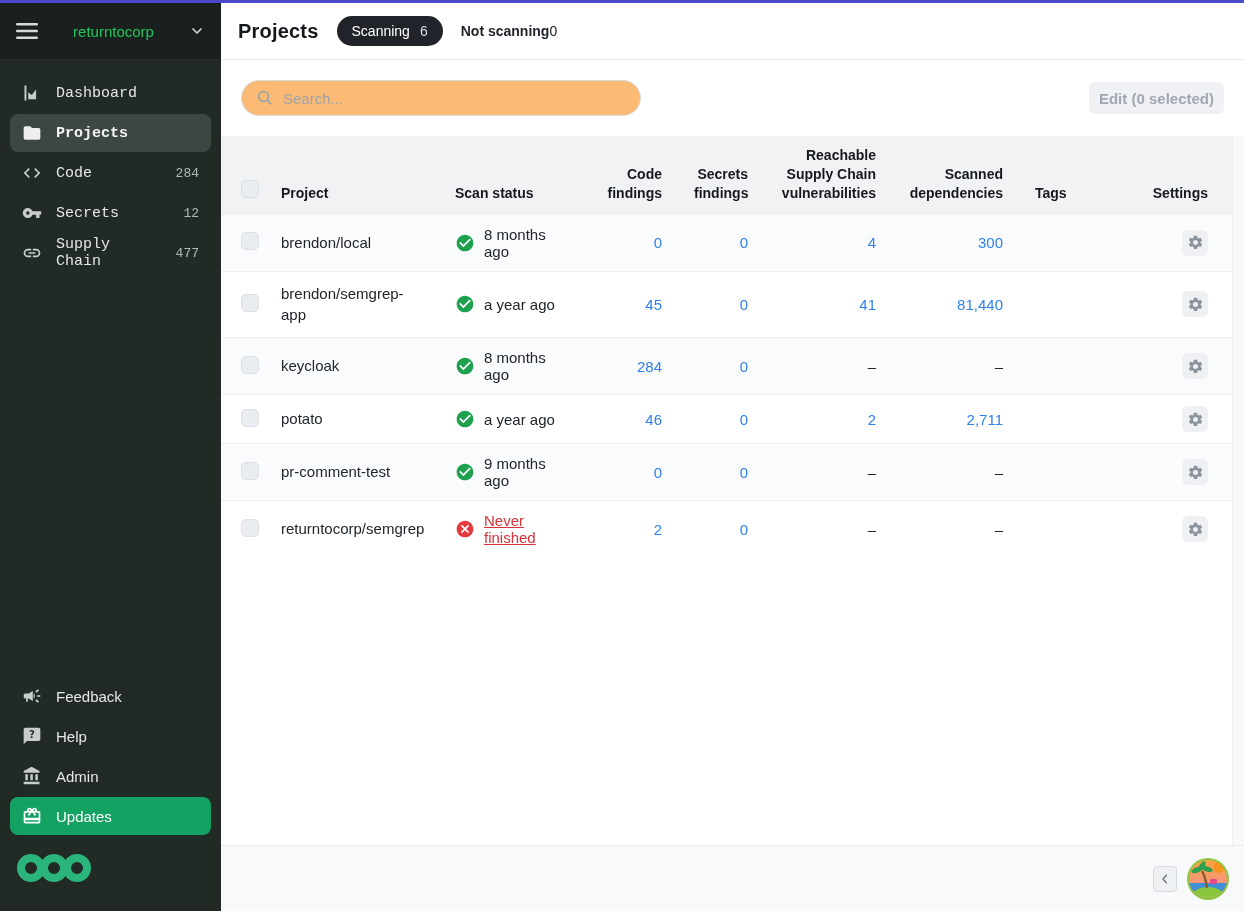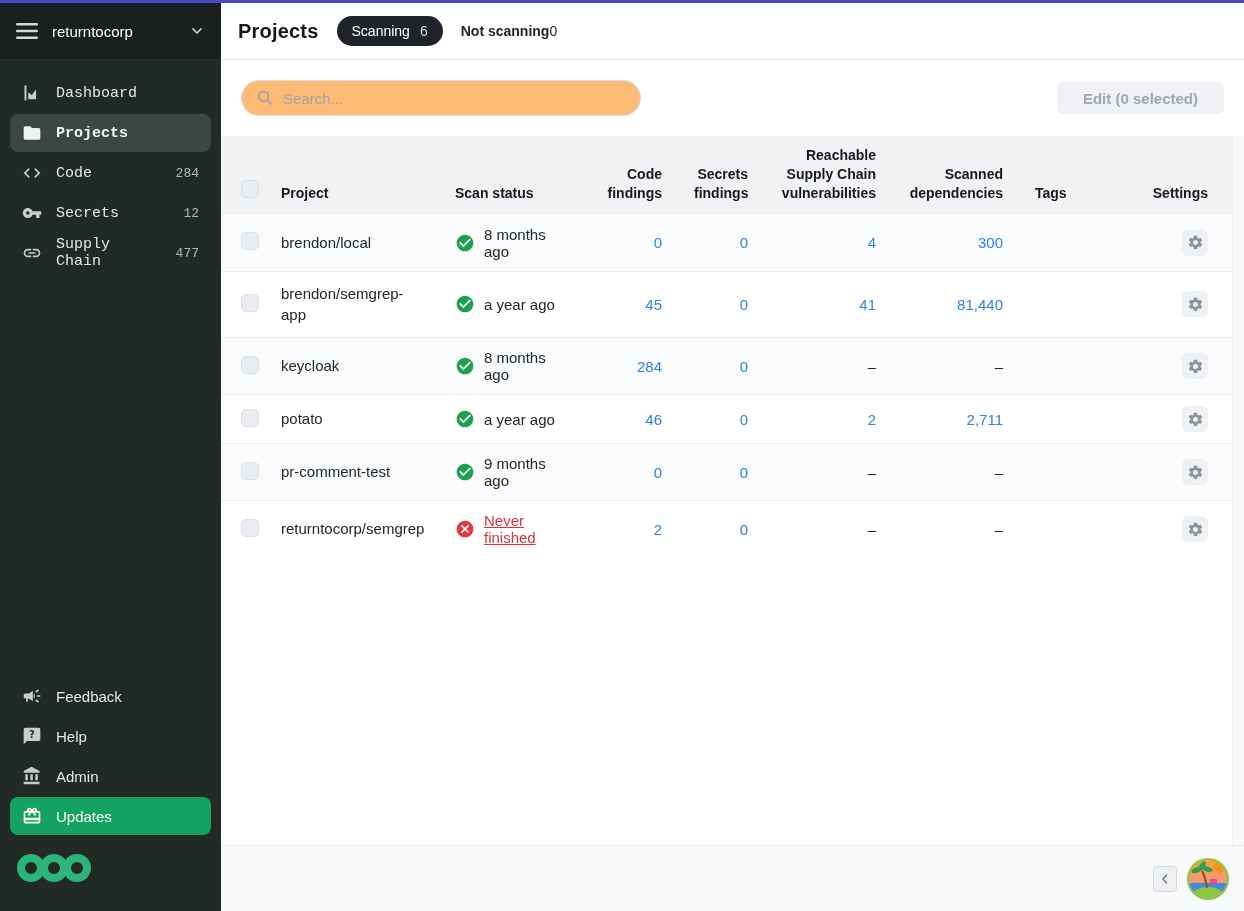--- a/index.html
+++ b/index.html
@@ -5,21 +5,21 @@
   * { margin:0; padding:0; box-sizing:border-box; }
   html,body { background:#e9eaec; }
   body { font-family:"Liberation Sans", sans-serif; color:#1f242b; }
   .app { position:relative; width:1244px; height:911px; background:#ffffff; overflow:hidden; display:flex; }
   .top-strip { position:absolute; top:0; left:0; width:100%; height:3px; background:#4B49C8; z-index:30; }
 
   
   .sidebar { width:221px; height:100%; background:#212A25; display:flex; flex-direction:column; flex-shrink:0; padding-top:3px; }
   .sb-header { height:57px; display:flex; align-items:center; gap:14px; padding:0 16px; background:#1A201D; border-bottom:1px solid rgba(255,255,255,0.08); }
   .hamburger { background:none; border:none; cursor:pointer; display:flex; align-items:center; }
-  .org-name { color:#ffffff; font-size:15px; flex:1; cursor:pointer; }
+  .org-name { color:#22c55e; font-size:15px; flex:1; cursor:pointer;text-align:center; }
   .sb-chevron { display:flex; align-items:center; cursor:pointer; }
   .sb-nav { padding:14px 10px 0 10px; display:flex; flex-direction:column; gap:2px;font-family:Liberation Mono, monospace; }
   .sb-item { height:38px; display:flex; align-items:center; gap:14px; padding:0 12px; border-radius:8px; color:#E4E8E5; font-size:15px; cursor:pointer; }
   .sb-item .ic { width:20px; height:20px; display:flex; align-items:center; justify-content:center; flex-shrink:0; }
   .sb-item .ic svg { fill:#C7CEC9; }
   .sb-item.selected { background:#3D4742; font-weight:bold; color:#F2F4F2; }
   .sb-item.selected .ic svg { fill:#EDF0EE; }
   .sb-item.updates { background:#14A263; color:#ffffff; font-weight:normal; }
   .sb-item.updates .ic svg { fill:#ffffff; }
   .sb-count { margin-left:auto; font-size:13px; color:#AFB8B2; }
@@ -34,21 +34,21 @@
   .page-title { font-size:20px; font-weight:bold; color:#14181D; letter-spacing:.2px; }
   .filter-pill { display:flex; align-items:center; gap:10px; background:#20242A; color:#fff; height:30px; padding:0 15px; border-radius:16px; font-size:14px; cursor:pointer; border:none; }
   .filter-pill .cnt { color:#D8DBDF; }
   .filter-plain { display:flex; align-items:center; gap:0; font-size:14px; font-weight:bold; color:#1D222A; cursor:pointer; background:none; border:none; }
   .filter-plain .cnt { font-weight:normal; color:#20262D; }
 
   .toolbar { height:76px; display:flex; align-items:center; padding:0 20px; background:#fff; }
   .search-box { width:400px; height:36px; border:1px solid #D6DBE0; border-radius:18px; display:flex; align-items:center; gap:9px; padding:0 14px; background:#fdba74; }
   .search-box input { border:none; outline:none; flex:1; font-size:15px; font-family:"Liberation Sans", sans-serif; color:#333; background:transparent; }
   .search-box input::placeholder { color:#9CA3AD; }
-  .edit-btn { margin-left:auto; background:#F0F1F4; color:#A0A7B1; border:none; border-radius:6px; height:32px; padding:0 26px; font-size:15px; font-weight:bold; font-family:"Liberation Sans", sans-serif; cursor:default; }
+  .edit-btn { margin-left:auto; background:#F0F1F4; color:#A0A7B1; border:none; border-radius:6px; height:32px; padding:0 10px; font-size:15px; font-weight:bold; font-family:"Liberation Sans", sans-serif; cursor:default; }
 
   .content { flex:1; position:relative; background:#fff; }
   .gutter { position:absolute; top:0; right:0; bottom:0; width:12px; background:#F8F9FB; border-left:1px solid #ECEEF0; }
 
   table.projects { width:1011px; border-collapse:collapse; table-layout:fixed; }
   col.c-check{width:44px;} col.c-project{width:174px;} col.c-status{width:150px;}
   col.c-code{width:89px;} col.c-secrets{width:86px;} col.c-reach{width:128px;}
   col.c-deps{width:127px;} col.c-tags{width:105px;} col.c-set{width:108px;}
   thead th { background:#F1F2F4; vertical-align:bottom; padding:10px 16px 12px 16px; font-size:14px; font-weight:bold; color:#15191E; line-height:1.35; }
   th.al-l, td.al-l { text-align:left; }

